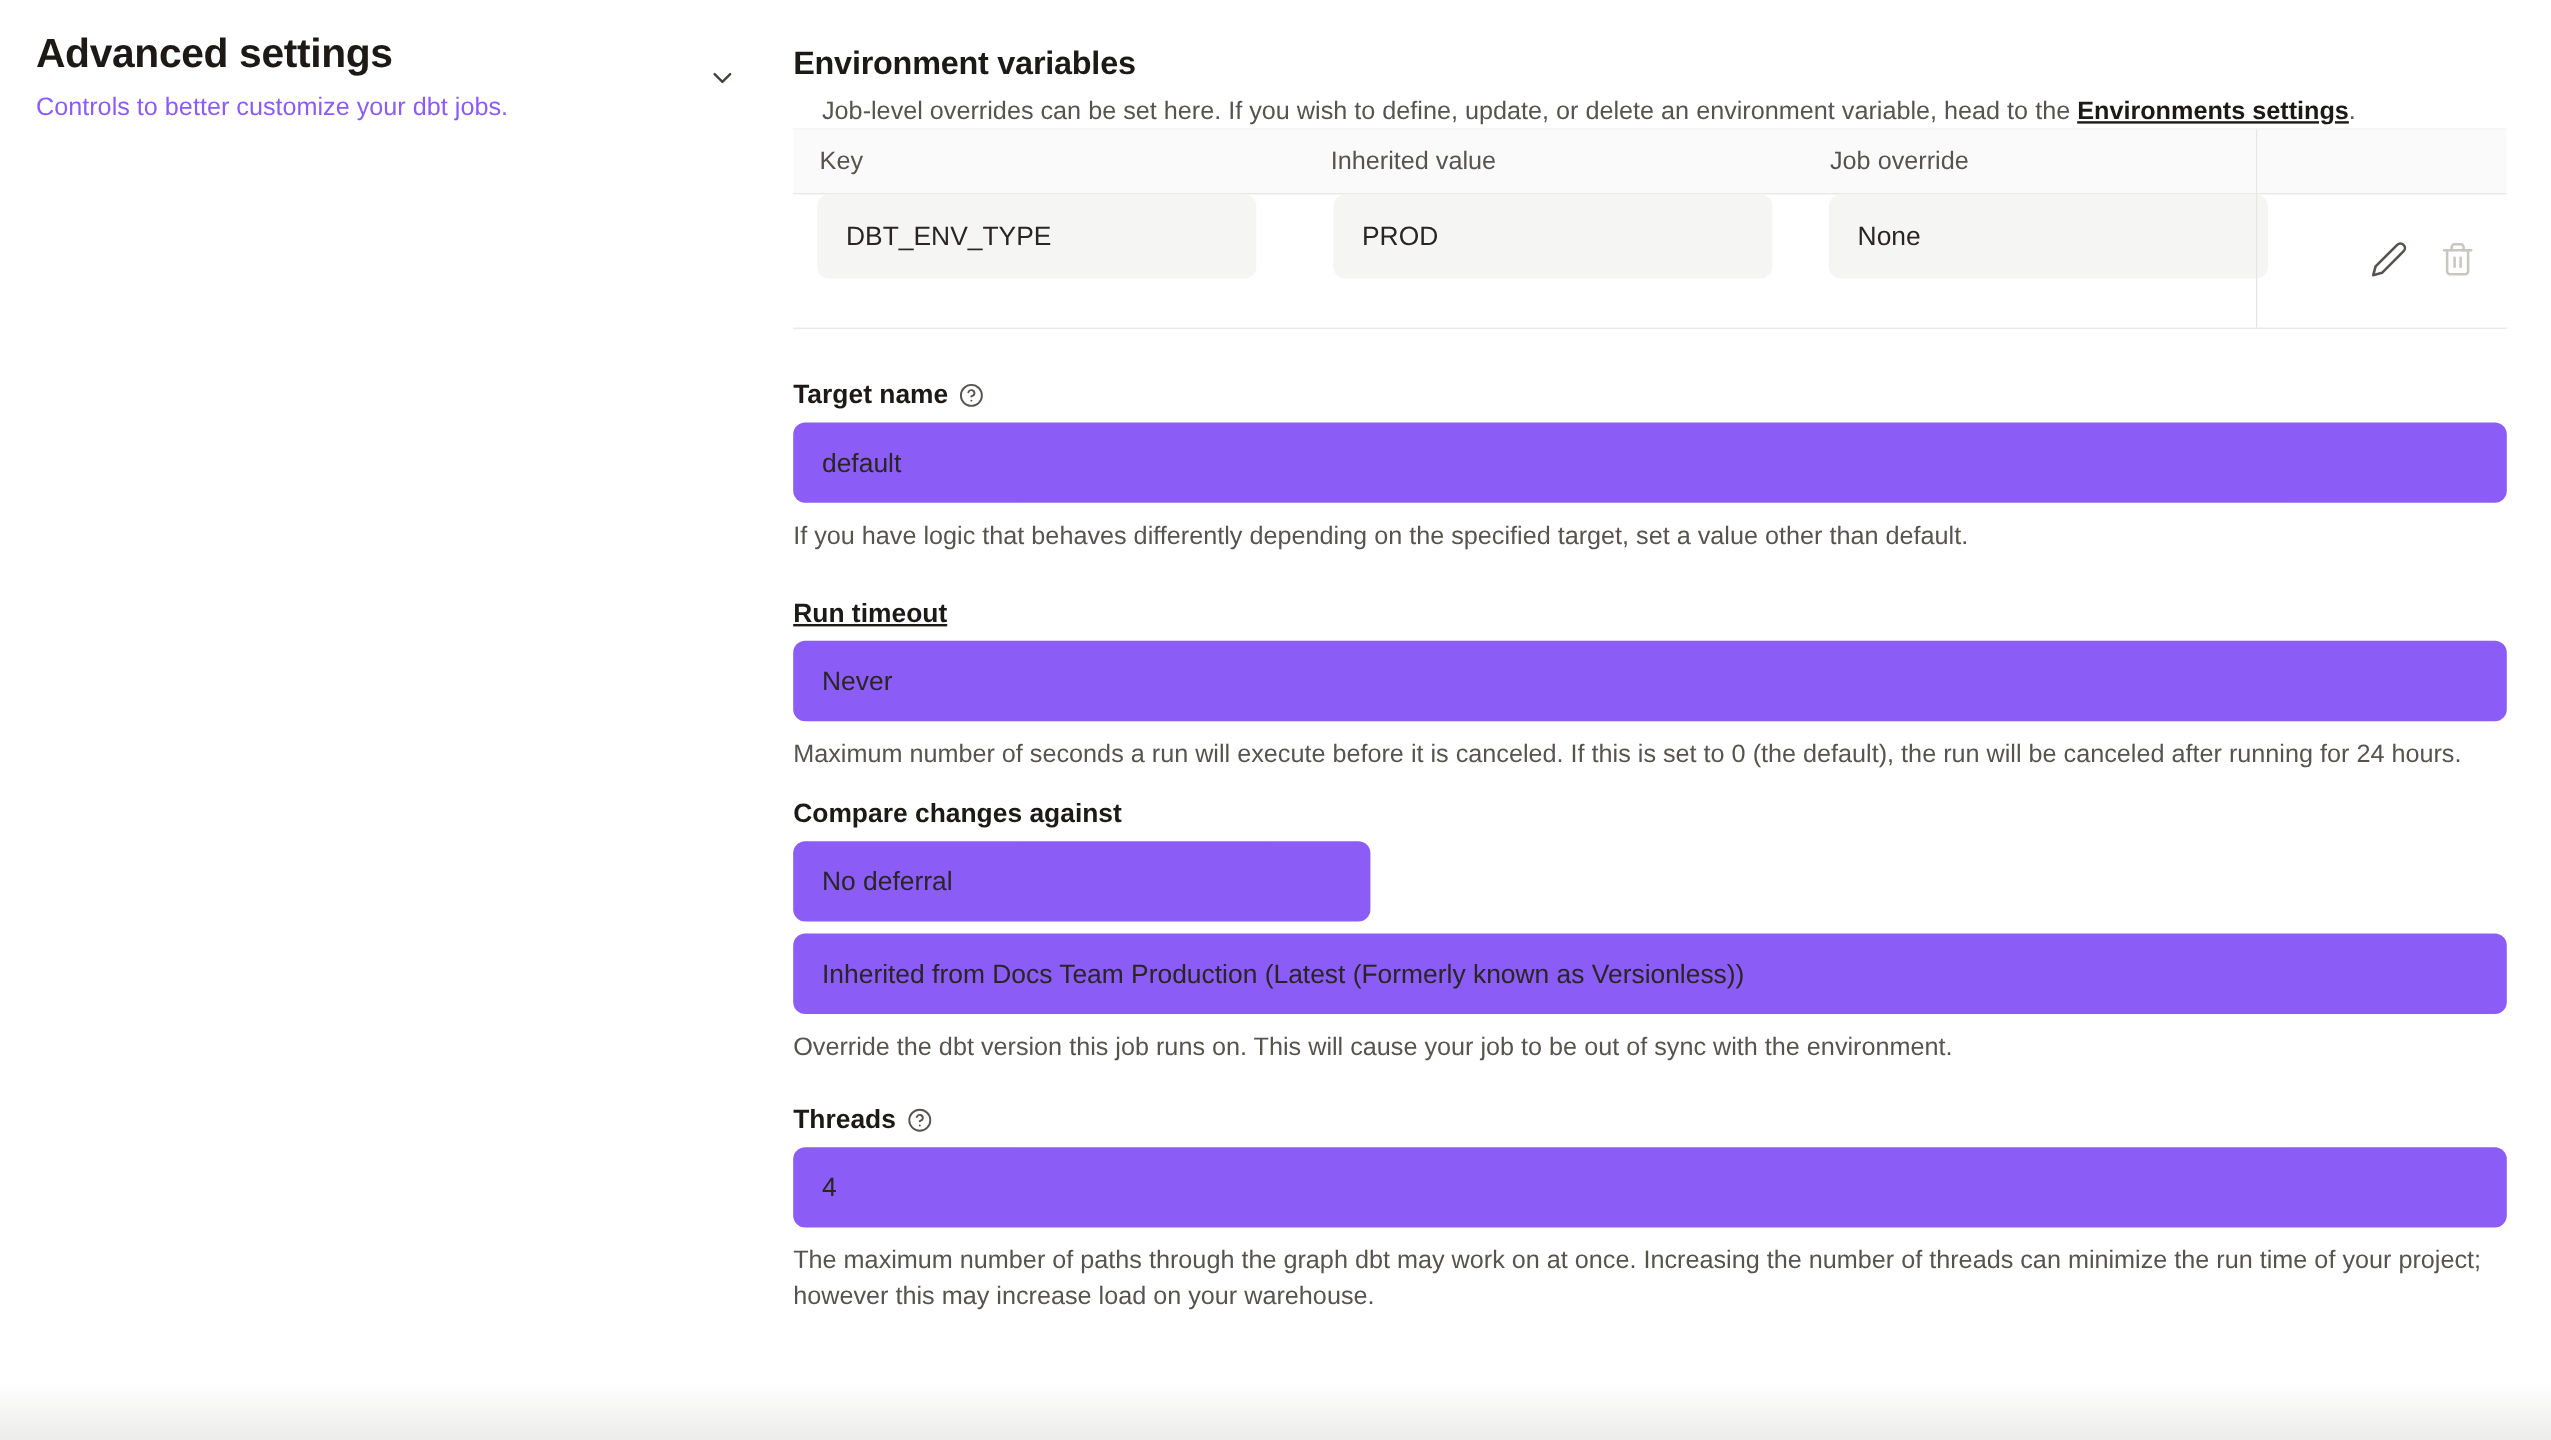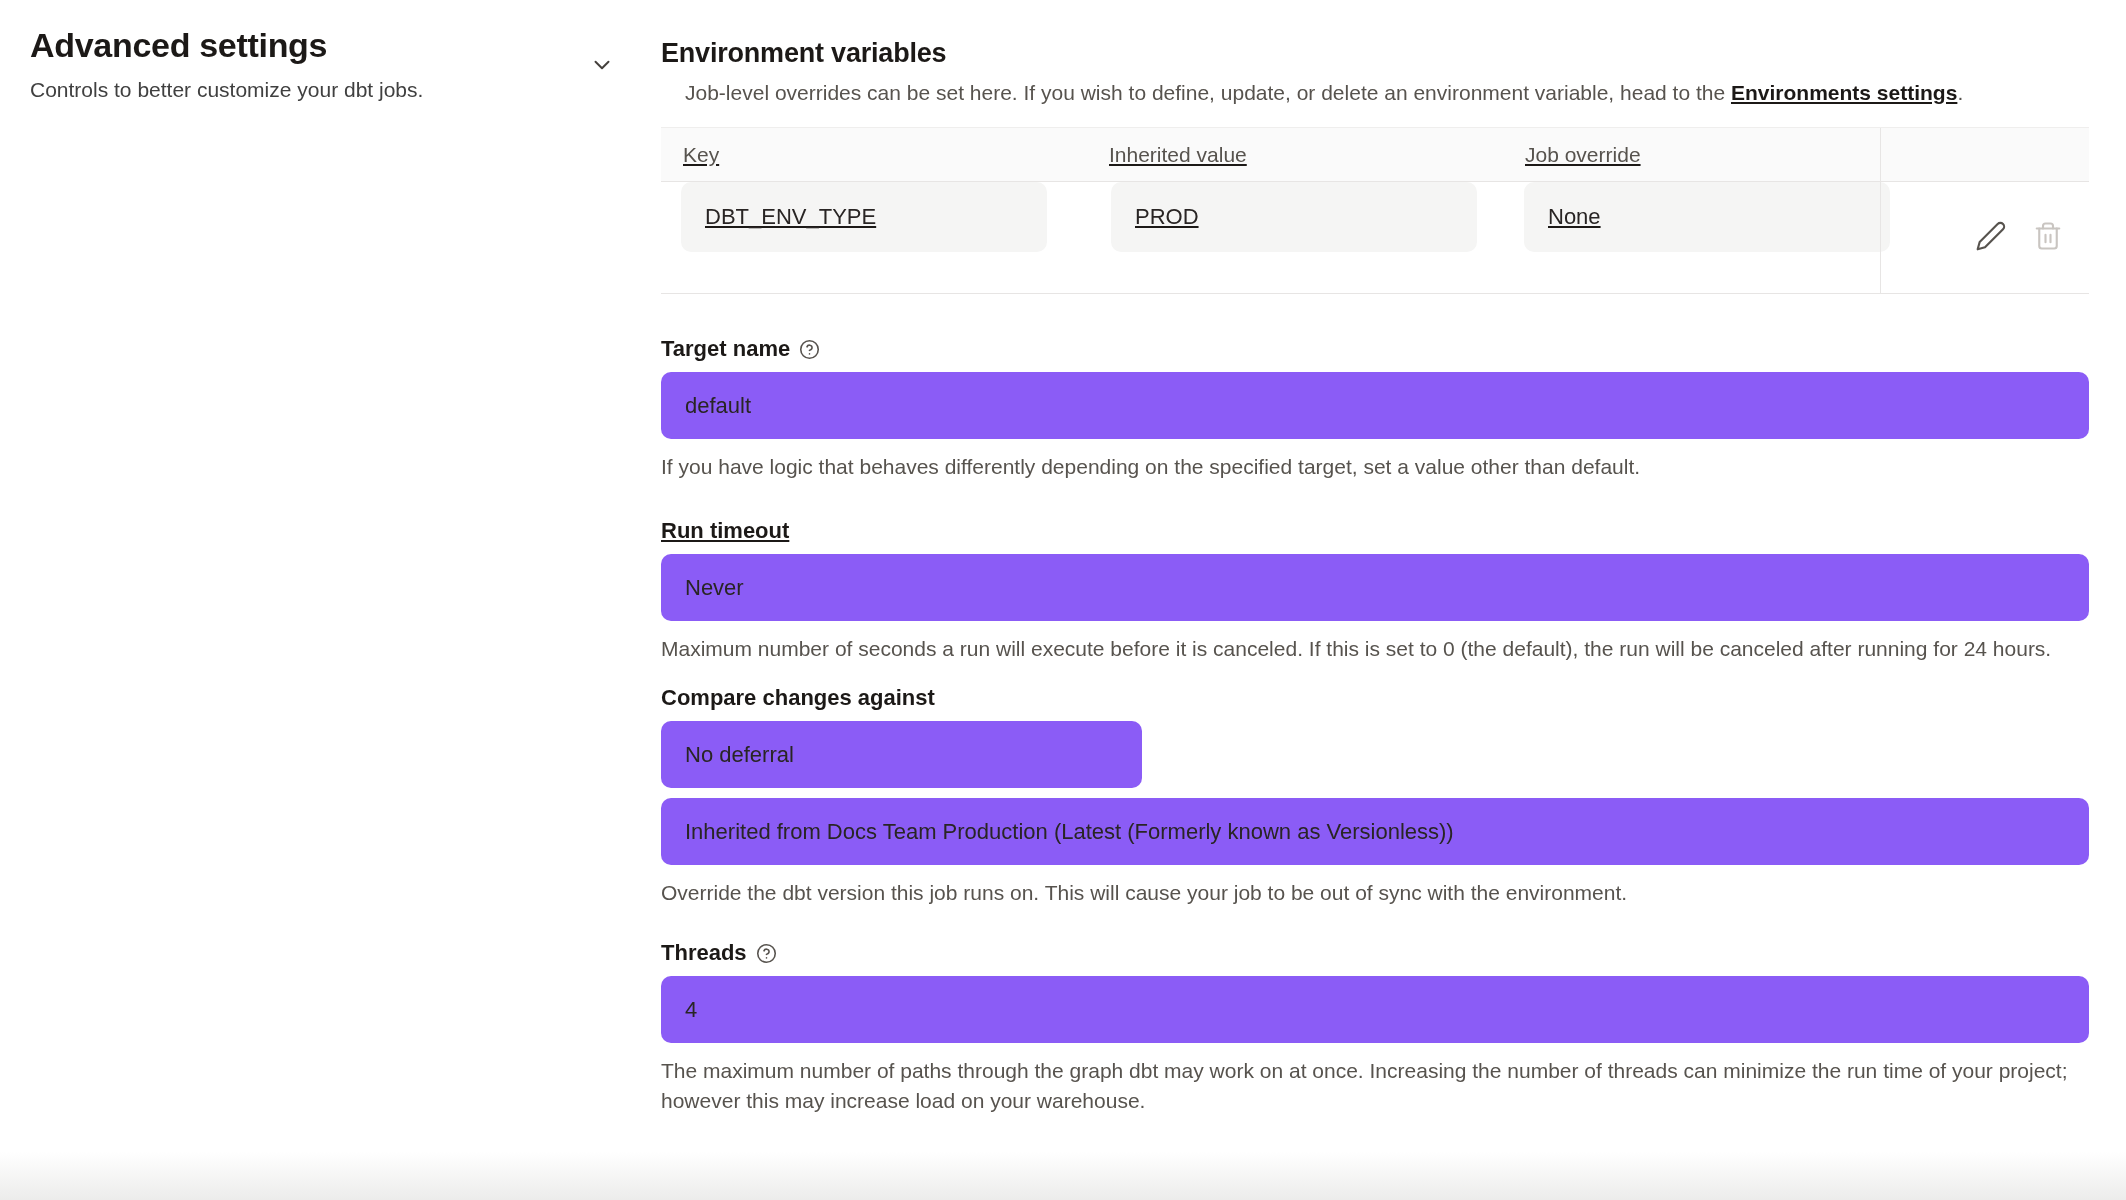--- a/index.html
+++ b/index.html
@@ -9,37 +9,37 @@
     position: relative;
     background: #ffffff;
     font-family: "Liberation Sans", sans-serif;
     color: #1c1917;
     overflow: hidden;
   }
 
   
   .left-panel { position: absolute; left: 30px; top: 26px; width: 545px; }
   .left-title { font-size: 34px; font-weight: 700; letter-spacing: -0.3px; margin: 0; color: #1c1917; }
-  .left-desc  { margin-top: 13px; font-size: 21px; color: #404040; }
+  .left-desc  { margin-top: 13px; font-size: 21px; color: #8b5cf6; }
 
   .collapse-btn {
     position: absolute; left: 584px; top: 48px;
     width: 36px; height: 36px;
     background: none; border: none; padding: 0; cursor: pointer;
     display: flex; align-items: center; justify-content: center;
   }
 
   
   .main { position: absolute; left: 661px; top: 38px; width: 1428px; }
   .section-heading { font-size: 27px; font-weight: 700; letter-spacing: -0.2px; margin: 0; color: #1c1917; }
   .section-desc { margin-top: 10px; font-size: 21px; color: #57534e; line-height: 28px; margin-left: 24px; }
   .section-desc .env-link { color: #1c1917; font-weight: 700; text-decoration: underline; cursor: pointer; }
 
   
-  .env-table { margin-top: 20px; border-top: 1px solid #efeeed; text-decoration: underline; }
+  .env-table { margin-top: 0; border-top: 1px solid #efeeed; }
   .thead {
     display: flex; height: 54px; align-items: center;
     background: #fafafa; border-bottom: 1px solid #e7e5e4;
     font-size: 21px; color: #57534e;
   }
   .trow {
     display: flex; height: 112px; align-items: flex-start;
     border-bottom: 1px solid #e7e5e4;
   }
   .col-key       { width: 426px; padding-left: 22px; }

